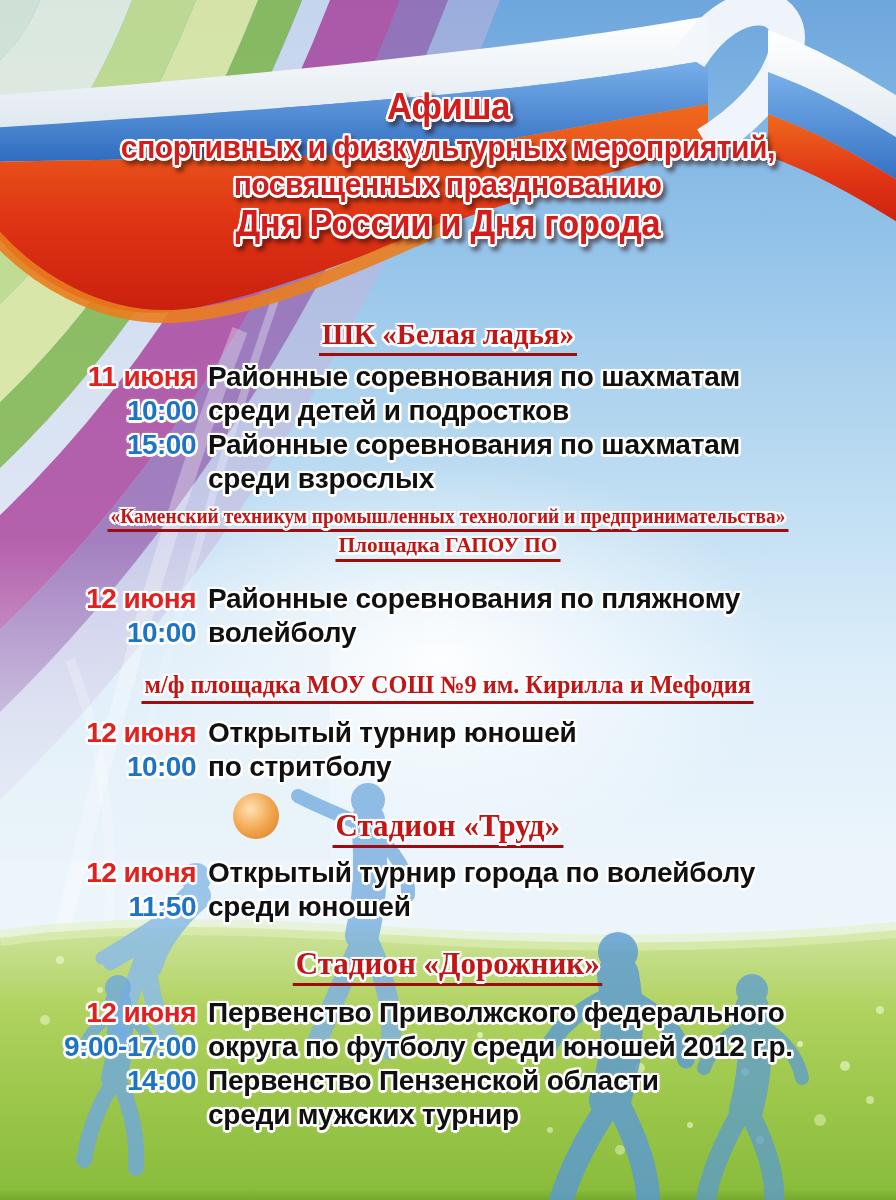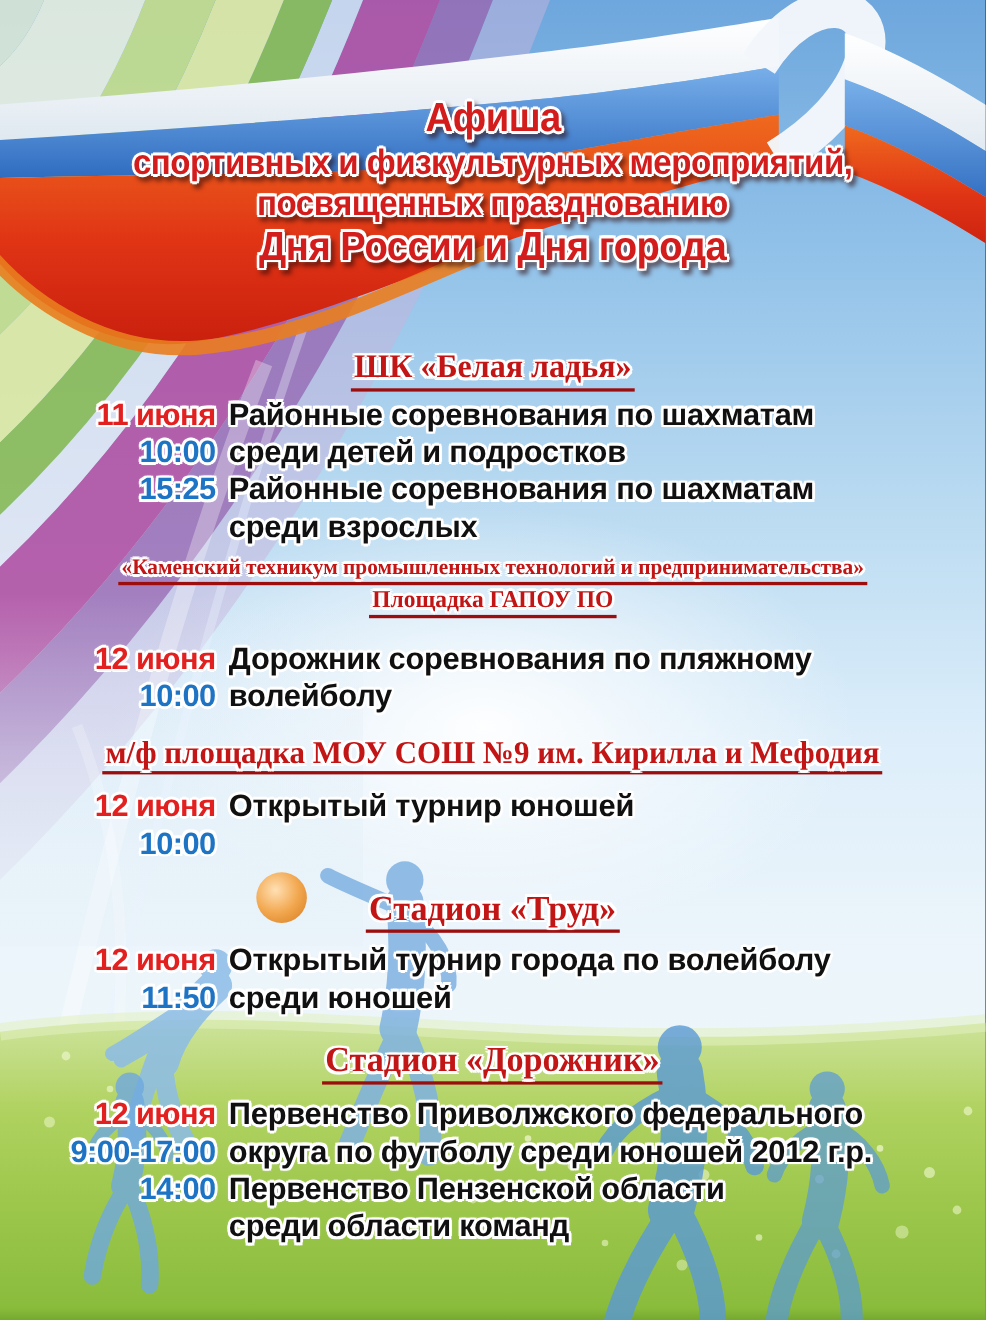--- a/index.html
+++ b/index.html
@@ -17,21 +17,21 @@
   .tl{display:inline-block;transform:scaleX(.94);letter-spacing:-.5px;line-height:1.16;}
   .t1{font-size:37px}.t2{font-size:32px}.t3{font-size:32px}.t4{font-size:37px}
 
   .sec{position:absolute;left:28px;width:840px;}
   .hd{text-align:center;color:#c21515;font-family:Liberation Serif, serif;}
   .hd .u{display:inline-block;transform:scaleX(.97);border-bottom:3px solid #9c0e0e;
          padding:0 3px 1px;}
   .hd1{font-size:30px;line-height:36px}
   .hd2a{font-size:22px;line-height:26px}
   .hd2b{font-size:20px;line-height:24px}
-  .hd3{font-size:29px;line-height:30px}
+  .hd3{font-size:25px;line-height:30px}
   .hd45{font-size:32px;line-height:38px}
 
   .row{display:grid;grid-template-columns:168px 1fr;column-gap:12px;
        font-size:28px;line-height:34px;}
   .when{text-align:right;letter-spacing:-.5px;white-space:nowrap;}
   .date{color:#e32020}.time{color:#1e74c4}
   .txt{color:#101010;letter-spacing:-.2px;white-space:nowrap;}
 </style>
 </head>
 <body>
@@ -215,60 +215,61 @@
       <div style="margin-top:4px">
         <div class="row">
           <span class="when date ow">11 июня</span>
           <span class="txt ow">Районные соревнования по шахматам</span>
         </div>
         <div class="row">
           <span class="when time ow">10:00</span>
           <span class="txt ow">среди детей и подростков</span>
         </div>
         <div class="row">
-          <span class="when time ow">15:25</span>
+          <span class="when time ow">15:00</span>
           <span class="txt ow">Районные соревнования по шахматам</span>
         </div>
         <div class="row">
           <span class="when"></span>
           <span class="txt ow">среди взрослых</span>
         </div>
       </div>
     </div>
 
     <div class="sec" style="top:504px">
       <div class="hd hd2b">
         <span class="u ow">«Каменский техникум промышленных технологий и предпринимательства»</span>
       </div>
       <div class="hd hd2a">
         <span class="u ow">Площадка ГАПОУ ПО</span>
       </div>
       <div style="margin-top:20px">
         <div class="row">
           <span class="when date ow">12 июня</span>
-          <span class="txt ow">Дорожник соревнования по пляжному</span>
+          <span class="txt ow">Районные соревнования по пляжному</span>
         </div>
         <div class="row">
           <span class="when time ow">10:00</span>
           <span class="txt ow">волейболу</span>
         </div>
       </div>
     </div>
 
     <div class="sec" style="top:670px">
       <div class="hd hd3">
         <span class="u ow">м/ф площадка МОУ СОШ №9 им. Кирилла и Мефодия</span>
       </div>
       <div style="margin-top:12px">
         <div class="row">
           <span class="when date ow">12 июня</span>
           <span class="txt ow">Открытый турнир юношей</span>
         </div>
         <div class="row">
           <span class="when time ow">10:00</span>
+          <span class="txt ow">по стритболу</span>
         </div>
       </div>
     </div>
 
     <div class="sec" style="top:806px">
       <div class="hd hd45">
         <span class="u ow">Стадион «Труд»</span>
       </div>
       <div style="margin-top:8px">
         <div class="row">
@@ -294,19 +295,19 @@
         <div class="row">
           <span class="when time ow">9:00-17:00</span>
           <span class="txt ow">округа по футболу среди юношей 2012 г.р.</span>
         </div>
         <div class="row">
           <span class="when time ow">14:00</span>
           <span class="txt ow">Первенство Пензенской области</span>
         </div>
         <div class="row">
           <span class="when"></span>
-          <span class="txt ow">среди области команд</span>
+          <span class="txt ow">среди мужских турнир</span>
         </div>
       </div>
     </div>
 
   </div>
 </div>
 
 </body></html>

